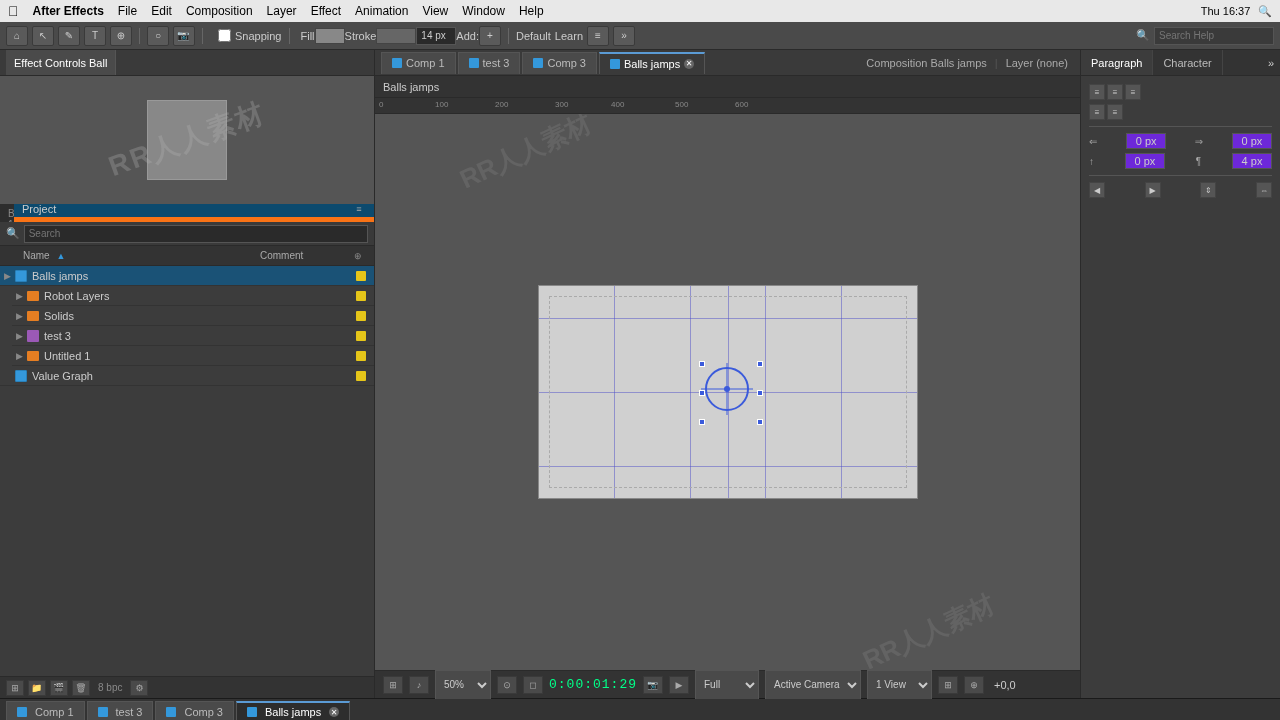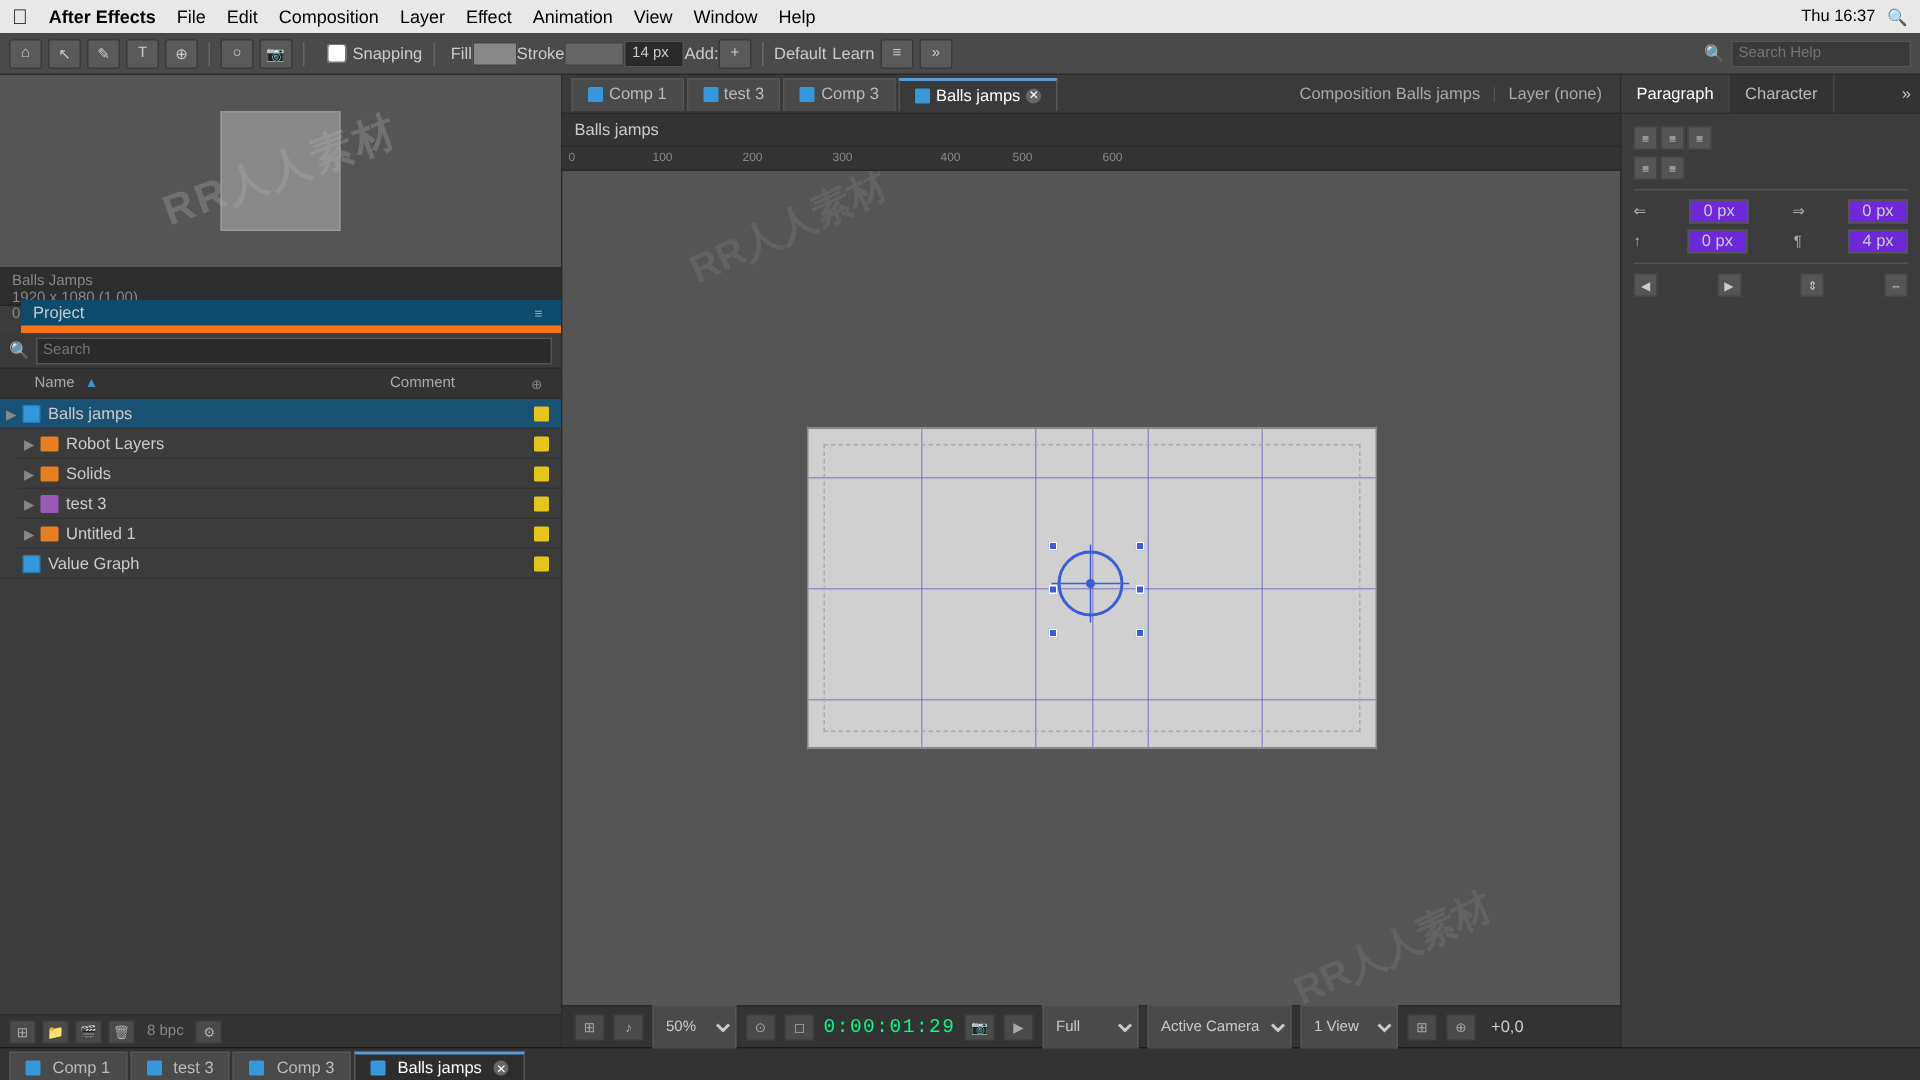--- a/index.html
+++ b/index.html
@@ -720,20 +720,25 @@
     <span style="color:#aaa;margin-right:4px;">🔍</span>
     <input type="text" placeholder="Search Help" style="height: 18px; width: 120px; background: rgb(58, 58, 58); border: 1px solid rgb(85, 85, 85); color: rgb(204, 204, 204); font-size: 10px; padding: 0px 4px;">
   </div>
 </div>
 
 <div id="main-layout">
 
   <div id="left-panel">
 
     <div id="effect-controls">
+      <div class="panel-tabs">
+        <div class="panel-tab active">
+          <span>Effect Controls Ball</span>
+        </div>
+      </div>
       <div class="preview-area">
         <div class="preview-thumb"></div>
         <div class="rrcg-watermark">RR人人素材</div>
       </div>
       <div style="height:26px;background:#2d2d2d;padding:4px 8px;font-size:10px;color:#888;border-bottom:1px solid #222;">
         <div>Balls Jamps</div>
         <div>1920 x 1080 (1,00)</div>
         <div>0,00:10:09, 60,00 fps</div>
       </div>
     </div>
@@ -857,21 +862,21 @@
 
     <div style="height:22px;background:#333;display:flex;align-items:center;padding:0 8px;border-bottom:1px solid #2a2a2a;">
       <span style="font-size:11px;color:#ccc;">Balls jamps</span>
     </div>
 
     <div class="comp-ruler">
       <span style="position:absolute;left:4px;font-size:8px;color:#888;top:2px;">0</span>
       <span style="position:absolute;left:60px;font-size:8px;color:#888;top:2px;">100</span>
       <span style="position:absolute;left:120px;font-size:8px;color:#888;top:2px;">200</span>
       <span style="position:absolute;left:180px;font-size:8px;color:#888;top:2px;">300</span>
-      <span style="position:absolute;left:252px;font-size:8px;color:#888;top:2px;text-align:right;">400</span>
+      <span style="position:absolute;left:236px;font-size:8px;color:#888;top:2px;text-align:right;">400</span>
       <span style="position:absolute;left:300px;font-size:8px;color:#888;top:2px;">500</span>
       <span style="position:absolute;left:360px;font-size:8px;color:#888;top:2px;">600</span>
     </div>
 
     <div class="comp-canvas">
       <div style="position:absolute;color:rgba(180,180,180,0.15);font-size:26px;font-weight:bold;transform:rotate(-25deg);pointer-events:none;left:80px;top:20px;">RR人人素材</div>
       <div style="position:absolute;color:rgba(180,180,180,0.15);font-size:26px;font-weight:bold;transform:rotate(-25deg);pointer-events:none;right:80px;bottom:20px;">RR人人素材</div>
 
       <div class="comp-frame">
 

